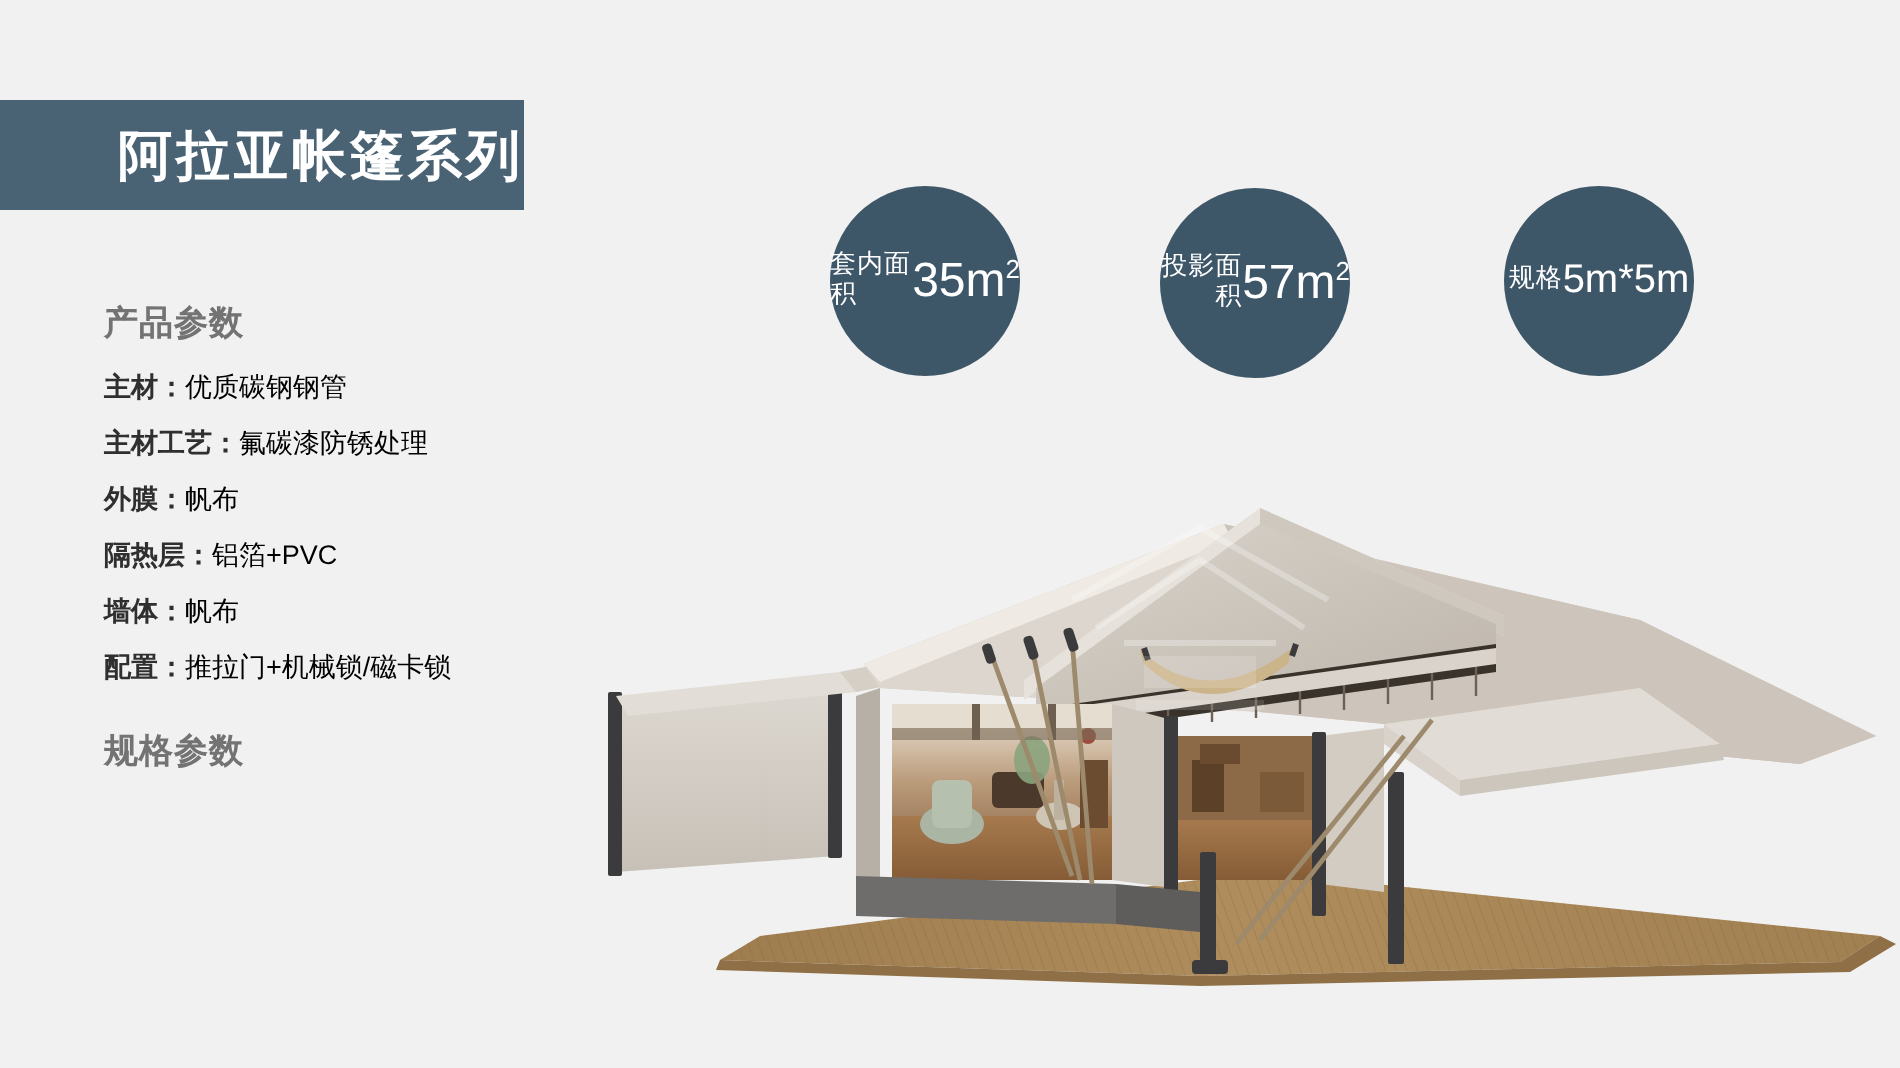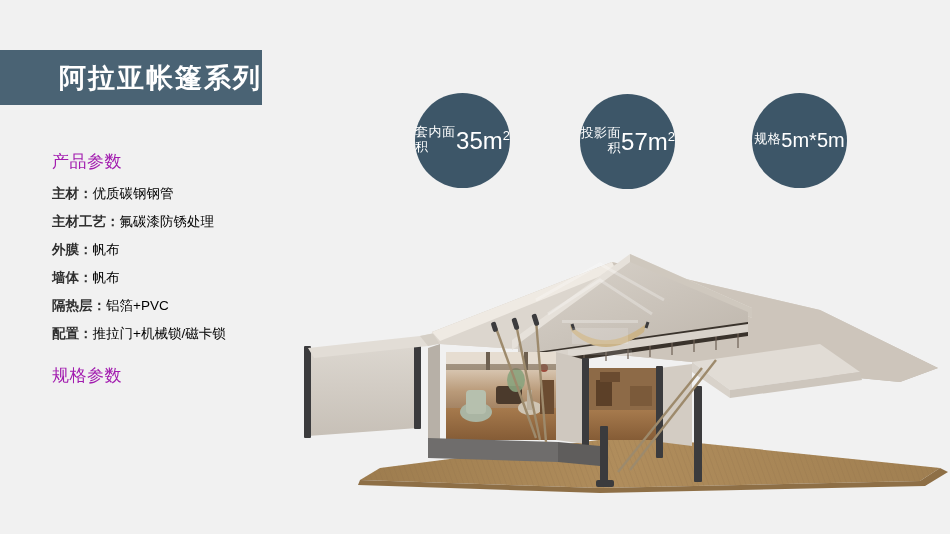--- a/index.html
+++ b/index.html
@@ -17,21 +17,21 @@
     background:#4a6374; display:flex; align-items:center; justify-content:flex-end;font-family:Liberation Mono, monospace;
   }
   .title-banner .txt{
     color:#ffffff; font-size:27px; font-weight:bold; letter-spacing:2px;
     white-space:nowrap;
   }
 
   
   .left-col{ position:absolute; left:0; top:150px; width:330px; }
   .sec-head{
-    color:#a21caf; font-size:17px; font-weight:normal; margin-left:52px;
+    color:#737373; font-size:17px; font-weight:bold; margin-left:52px;
     letter-spacing:.5px;
   }
   .sec-head.s2{ margin-top:17px; }
   .plist{ list-style:none; margin:8px 0 0 0; padding:0; }
   .plist li{
     margin-left:52px; margin-bottom:2px; font-size:13.5px; line-height:26px;
     white-space:nowrap;
   }
   .plist li .k{ color:#2f2f2f; font-weight:bold; }
   .plist li .v{ color:#000000; font-weight:normal; }
@@ -63,22 +63,22 @@
     <span class="txt">阿拉亚帐篷系列</span>
   </div>
 
   <div class="left-col">
 
     <div class="sec-head">产品参数</div>
     <ul class="plist">
       <li><span class="k">主材：</span><span class="v">优质碳钢钢管</span></li>
       <li><span class="k">主材工艺：</span><span class="v">氟碳漆防锈处理</span></li>
       <li><span class="k">外膜：</span><span class="v">帆布</span></li>
+      <li><span class="k">隔热层：</span><span class="v">铝箔+PVC</span></li>
       <li><span class="k">墙体：</span><span class="v">帆布</span></li>
-      <li><span class="k">隔热层：</span><span class="v">铝箔+PVC</span></li>
       <li><span class="k">配置：</span><span class="v">推拉门+机械锁/磁卡锁</span></li>
     </ul>
 
     <div class="sec-head s2">规格参数</div>
   </div>
 
   <div class="circle" id="circle1">
     <span class="c-label">套内面积</span>
     <span class="c-value"><span>35</span><span>m</span><span class="sup">2</span></span>
   </div>

